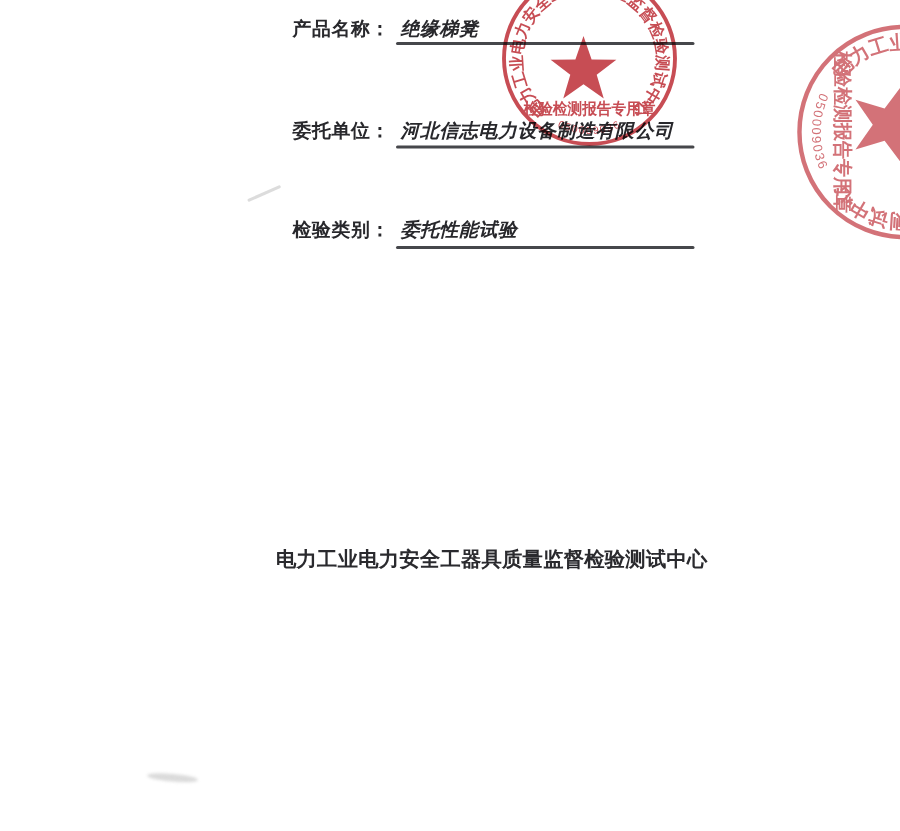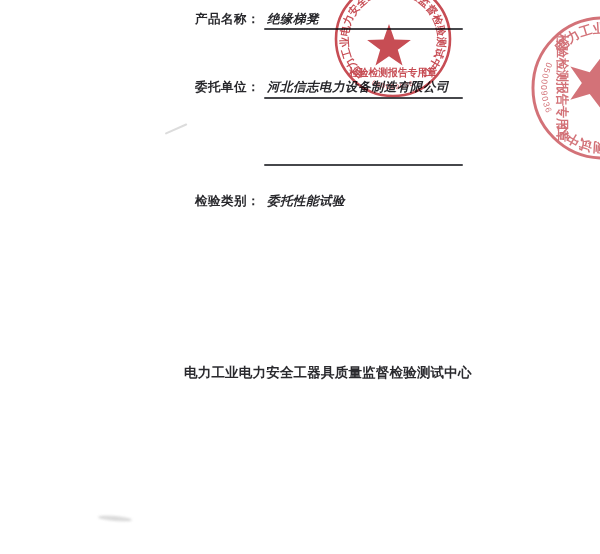--- a/index.html
+++ b/index.html
@@ -18,21 +18,21 @@
     font-size: 12.5px;
     font-weight: bold;
     letter-spacing: 0.5px;
     white-space: nowrap;
     color: #28282c;
   }
   .field-label { left: 195px; }
   .field-value { left: 267px; font-style: italic; }
   .row1 { top: 11px; }
   .row2 { top: 79px; }
-  .row3 { top: 145px; margin-top: 48px; }
+  .row3 { top: 145px; }
   .underline {
     position: absolute;
     left: 264px;
     width: 199px;
     height: 2px;
     background: #46474b;
     border-radius: 1px;
   }
   .ul1 { top: 28px; }
   .ul2 { top: 97px; }

